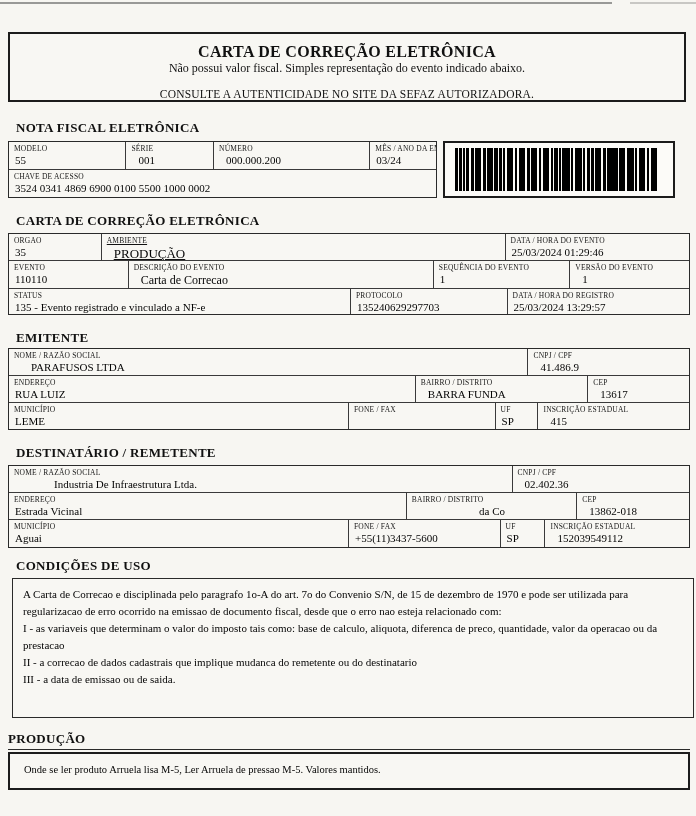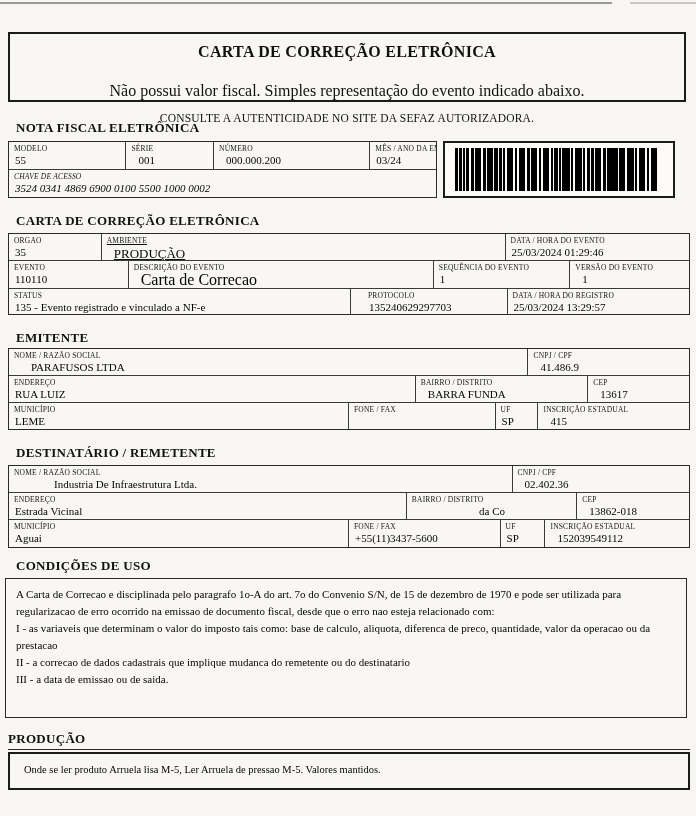--- a/index.html
+++ b/index.html
@@ -12,21 +12,21 @@
   }
   
   .scanline{position:absolute;background:#3c3c3c;height:2px;}
   
   .header-box{
     position:absolute;left:8px;top:32px;width:678px;height:70px;
     border:2px solid #1c1c1c;box-sizing:border-box;text-align:center;
     background:#f8f7f3;
   }
   .header-title{font-size:16px;font-weight:bold;margin-top:9px;letter-spacing:.3px;}
-  .header-sub1{font-size:16px;margin-top:21px;}
+  .header-sub1{font-size:12px;margin-top:0;}
   .header-sub2{font-size:11.5px;margin-top:12px;letter-spacing:.2px;}
   
   .sec-heading{
     position:absolute;left:16px;font-size:13px;font-weight:bold;letter-spacing:.3px;
   }
   
   .tbl{
     position:absolute;border:1.5px solid #2a2a2a;box-sizing:border-box;
     background:#f8f7f3;
   }
@@ -37,41 +37,41 @@
   }
   .cell + .cell{border-left:1px solid #3a3a3a;}
   .lab{
     font-size:7.5px;line-height:9px;padding:2px 0 0 5px;letter-spacing:.2px;
     white-space:nowrap;color:#161616;
   }
   .val{
     font-size:11px;line-height:13px;padding:1px 0 0 6px;white-space:nowrap;color:#050505;
   }
   .val.big{font-size:13px;line-height:15px;}
-  .val.med{font-size:16px;line-height:14px;}
+  .val.med{font-size:12px;line-height:14px;}
   .val.ind22{padding-left:22px;}
   .val.ind12{padding-left:12px;}
   .val.ind45{padding-left:45px;}
   .val.rt{text-align:center;padding-right:5px;}
   
   .barcode-box{
     position:absolute;left:443px;top:141px;width:232px;height:57px;
     border:2px solid #1c1c1c;box-sizing:border-box;background:#fcfbf8;
   }
   .barcode-bars{
     position:absolute;left:10px;top:5px;right:16px;bottom:5px;
     background:
       repeating-linear-gradient(90deg,#000 0 2px,rgba(0,0,0,0) 2px 4px),
       repeating-linear-gradient(90deg,#000 0 3px,rgba(0,0,0,0) 3px 11px),
       repeating-linear-gradient(90deg,rgba(0,0,0,0) 0 5px,#000 5px 7px,rgba(0,0,0,0) 7px 17px),
       repeating-linear-gradient(90deg,#000 0 1px,rgba(0,0,0,0) 1px 6px);
   }
   
   .text-box{
-    position:absolute;left:5px;width:682px;border:1.5px solid #2a2a2a;
+    position:absolute;left:12px;width:682px;border:1.5px solid #2a2a2a;
     box-sizing:border-box;background:#f8f7f3;
   }
   .cond-text{font-size:11px;line-height:17px;padding:7px 10px 0 10px;color:#050505;}
   .corr-underline{
     position:absolute;left:8px;top:731px;width:682px;height:18px;
     border-bottom:1.5px solid #2a2a2a;
   }
   .corr-box{
     position:absolute;left:8px;top:752px;width:682px;height:38px;
     border:2px solid #1c1c1c;box-sizing:border-box;background:#f8f7f3;
@@ -105,21 +105,21 @@
     <div class="cell" style="width:157px;">
       <div class="lab">NÚMERO</div>
       <div class="val ind12">000.000.200</div>
     </div>
     <div class="cell" style="width:67px;">
       <div class="lab">MÊS / ANO DA EMISSÃO</div>
       <div class="val">03/24</div>
     </div>
   </div>
   <div class="trow" style="height:28px;">
-    <div class="cell" style="width:429px;font-style:italic;">
+    <div class="cell" style="width:429px;">
       <div class="lab">CHAVE DE ACESSO</div>
       <div class="val">3524 0341 4869 6900 0100 5500 1000 0002</div>
     </div>
   </div>
 </div>
 
 <div class="barcode-box">
   <div class="barcode-bars"></div>
 </div>
 
@@ -156,21 +156,21 @@
     <div class="cell" style="width:120px;">
       <div class="lab">VERSÃO DO EVENTO</div>
       <div class="val ind12">1</div>
     </div>
   </div>
   <div class="trow" style="height:26px;">
     <div class="cell" style="width:342px;">
       <div class="lab">STATUS</div>
       <div class="val">135 - Evento registrado e vinculado a NF-e</div>
     </div>
-    <div class="cell" style="width:157px;padding-left:12px;">
+    <div class="cell" style="width:157px;">
       <div class="lab">PROTOCOLO</div>
       <div class="val">135240629297703</div>
     </div>
     <div class="cell" style="width:183px;">
       <div class="lab">DATA / HORA DO REGISTRO</div>
       <div class="val">25/03/2024 13:29:57</div>
     </div>
   </div>
 </div>
 

